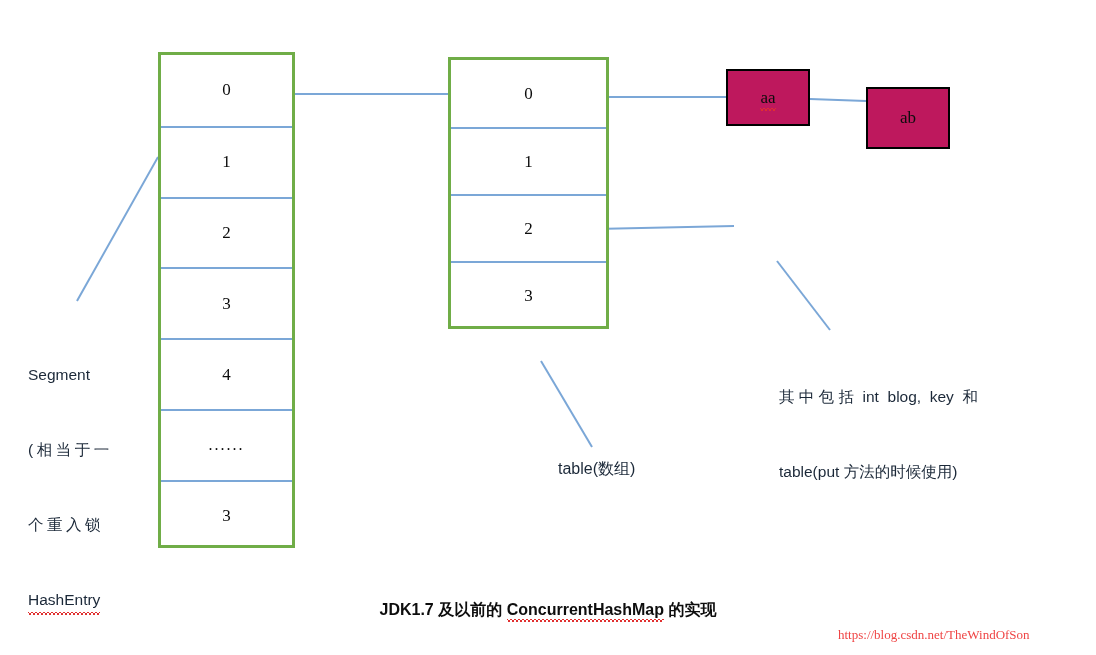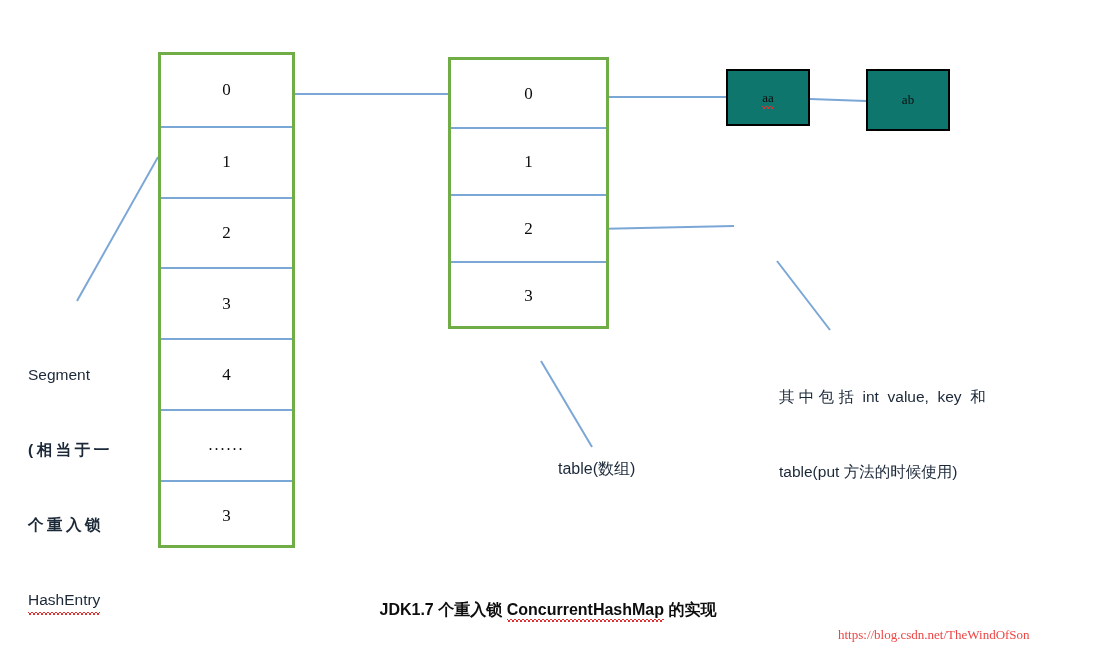--- a/index.html
+++ b/index.html
@@ -54,30 +54,30 @@
   #segment-array .array-cell { height: 70.8px; }
 
   #table-array { left: 448px; top: 57px; width: 161px; height: 272px; }
   #table-array .array-cell { height: 67px; }
 
   
   .entry-box {
     position: absolute;
     border: 2px solid #000000;
     box-sizing: border-box;
-    background: #0f766e;
+    background: #be185d;
     display: flex;
     align-items: center;
     justify-content: center;
-    font-size: 13px;
+    font-size: 17px;
     color: #0d0d0d;
     font-family: "Liberation Serif", "DejaVu Serif", serif;
   }
   #entry-aa { left: 726px; top: 69px; width: 84px; height: 57px; }
-  #entry-ab { left: 866px; top: 69px; width: 84px; height: 62px; }
+  #entry-ab { left: 866px; top: 87px; width: 84px; height: 62px; }
   #entry-d1 { left: 734px; top: 205px; width: 82px; height: 56px; }
 
   .spell {
     position: relative;
     display: inline-block;
   }
   .spell::after {
     content: "";
     position: absolute;
     left: 0;
@@ -94,21 +94,21 @@
   
   .annotation {
     position: absolute;
     font-size: 15.5px;
     color: #1b2838;
     line-height: 25px;
     white-space: pre;
     font-family: "Liberation Sans", "DejaVu Sans", sans-serif;
   }
   #segment-note { left: 28px; top: 312px; }
-  #segment-note .cn { letter-spacing: 3.5px; font-weight: bold; }
+  #segment-note .cn { letter-spacing: 3.5px; }
   #hashentry-note { left: 779px; top: 334px; }
   #hashentry-note .justify-line { letter-spacing: 0px; }
   #table-note { left: 558px; top: 456px; font-size: 16px; text-align: center; }
 
   .caption {
     position: absolute;
     left: 0;
     top: 600px;
     width: 1096px;
     text-align: center;
@@ -175,25 +175,25 @@
 
   <div class="annotation" id="segment-note">
     <div>Segment</div>
     <div class="cn">(相当于一</div>
     <div class="cn">个重入锁</div>
     <div><span class="spell">HashEntry</span></div>
     
   </div>
 
   <div class="annotation" id="hashentry-note">
-    <div class="justify-line">其 中 包 括  int  value,  key  和</div>
+    <div class="justify-line">其 中 包 括  int  blog,  key  和</div>
     <div>table(put 方法的时候使用)</div>
   </div>
 
   <div class="annotation" id="table-note">table(数组)</div>
 
   <div class="caption">
-    <span>JDK1.7 个重入锁 </span><span class="spell">ConcurrentHashMap</span><span> 的实现</span>
+    <span>JDK1.7 及以前的 </span><span class="spell">ConcurrentHashMap</span><span> 的实现</span>
   </div>
 
   <div class="watermark">https://blog.csdn.net/TheWindOfSon</div>
 
 </div>
 
 </body></html>

